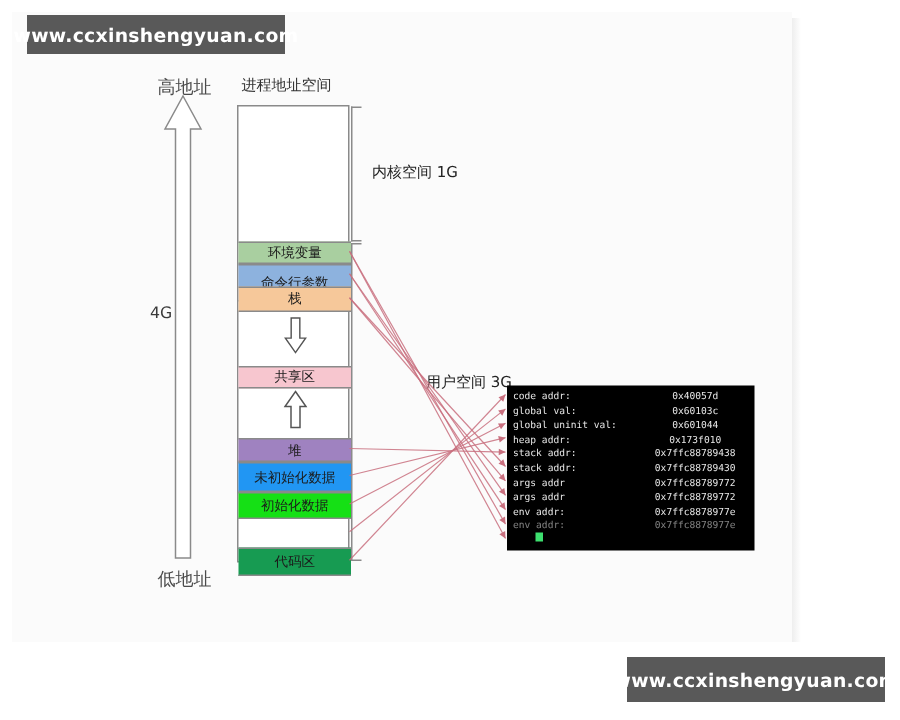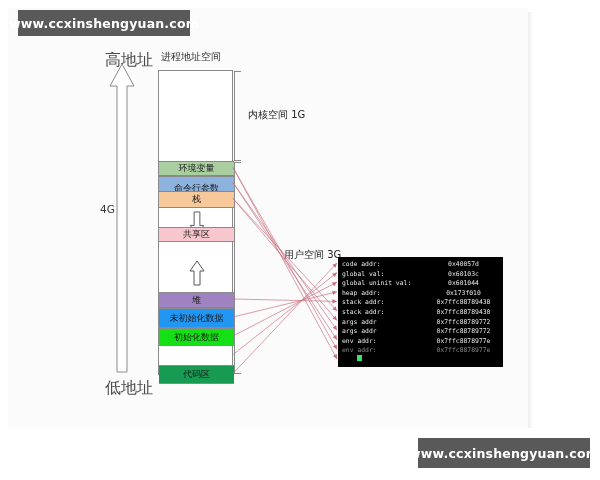--- a/index.html
+++ b/index.html
@@ -55,21 +55,21 @@
   }
   #wm-bottom {
     left: 418px; top: 438px;
     width: 172px; height: 30px;
     font-size: 12.5px;
   }
 
   
   .axis-label {
     position: absolute;
-    font-size: 16px;
+    font-size: 12px;
     color: #4b4b4b;
     white-space: nowrap;
     font-family: "DejaVu Sans", "Liberation Sans", sans-serif;
   }
   #axis-high { left: 105px; top: 50px; }
   #axis-low  { left: 105px; top: 378px; }
   #axis-size { left: 100px; top: 203px; font-size: 10.5px; color: #3a3a3a; }
 
   #axis-arrow {
     position: absolute;
@@ -224,21 +224,21 @@
         <span>命令行参数</span>
       </div>
       <div class="seg" style="top: 120px; height: 17px; background: rgb(246, 200, 154);">
         <span>栈</span>
       </div>
       <div class="seg-arrow" style="top: 137px; height: 31px;">
         <svg width="16" height="25" viewBox="0 0 16 26">
           <polygon points="5,1 11,1 11,15 15,15 8,25 1,15 5,15" fill="#ffffff" stroke="#555555" stroke-width="1"></polygon>
         </svg>
       </div>
-      <div class="seg" style="top: 156px; height: 15px; background: rgb(247, 198, 207);">
+      <div class="seg" style="top: 173px; height: 15px; background: rgb(247, 198, 207);">
         <span>共享区</span>
       </div>
       <div class="seg-arrow" style="top: 183px; height: 38px;">
         <svg width="16" height="26" viewBox="0 0 16 26">
           <polygon points="8,1 15,11 11,11 11,25 5,25 5,11 1,11" fill="#ffffff" stroke="#555555" stroke-width="1"></polygon>
         </svg>
       </div>
       <div class="seg" style="top: 221px; height: 16px; background: rgb(159, 130, 192);">
         <span>堆</span>
       </div>

